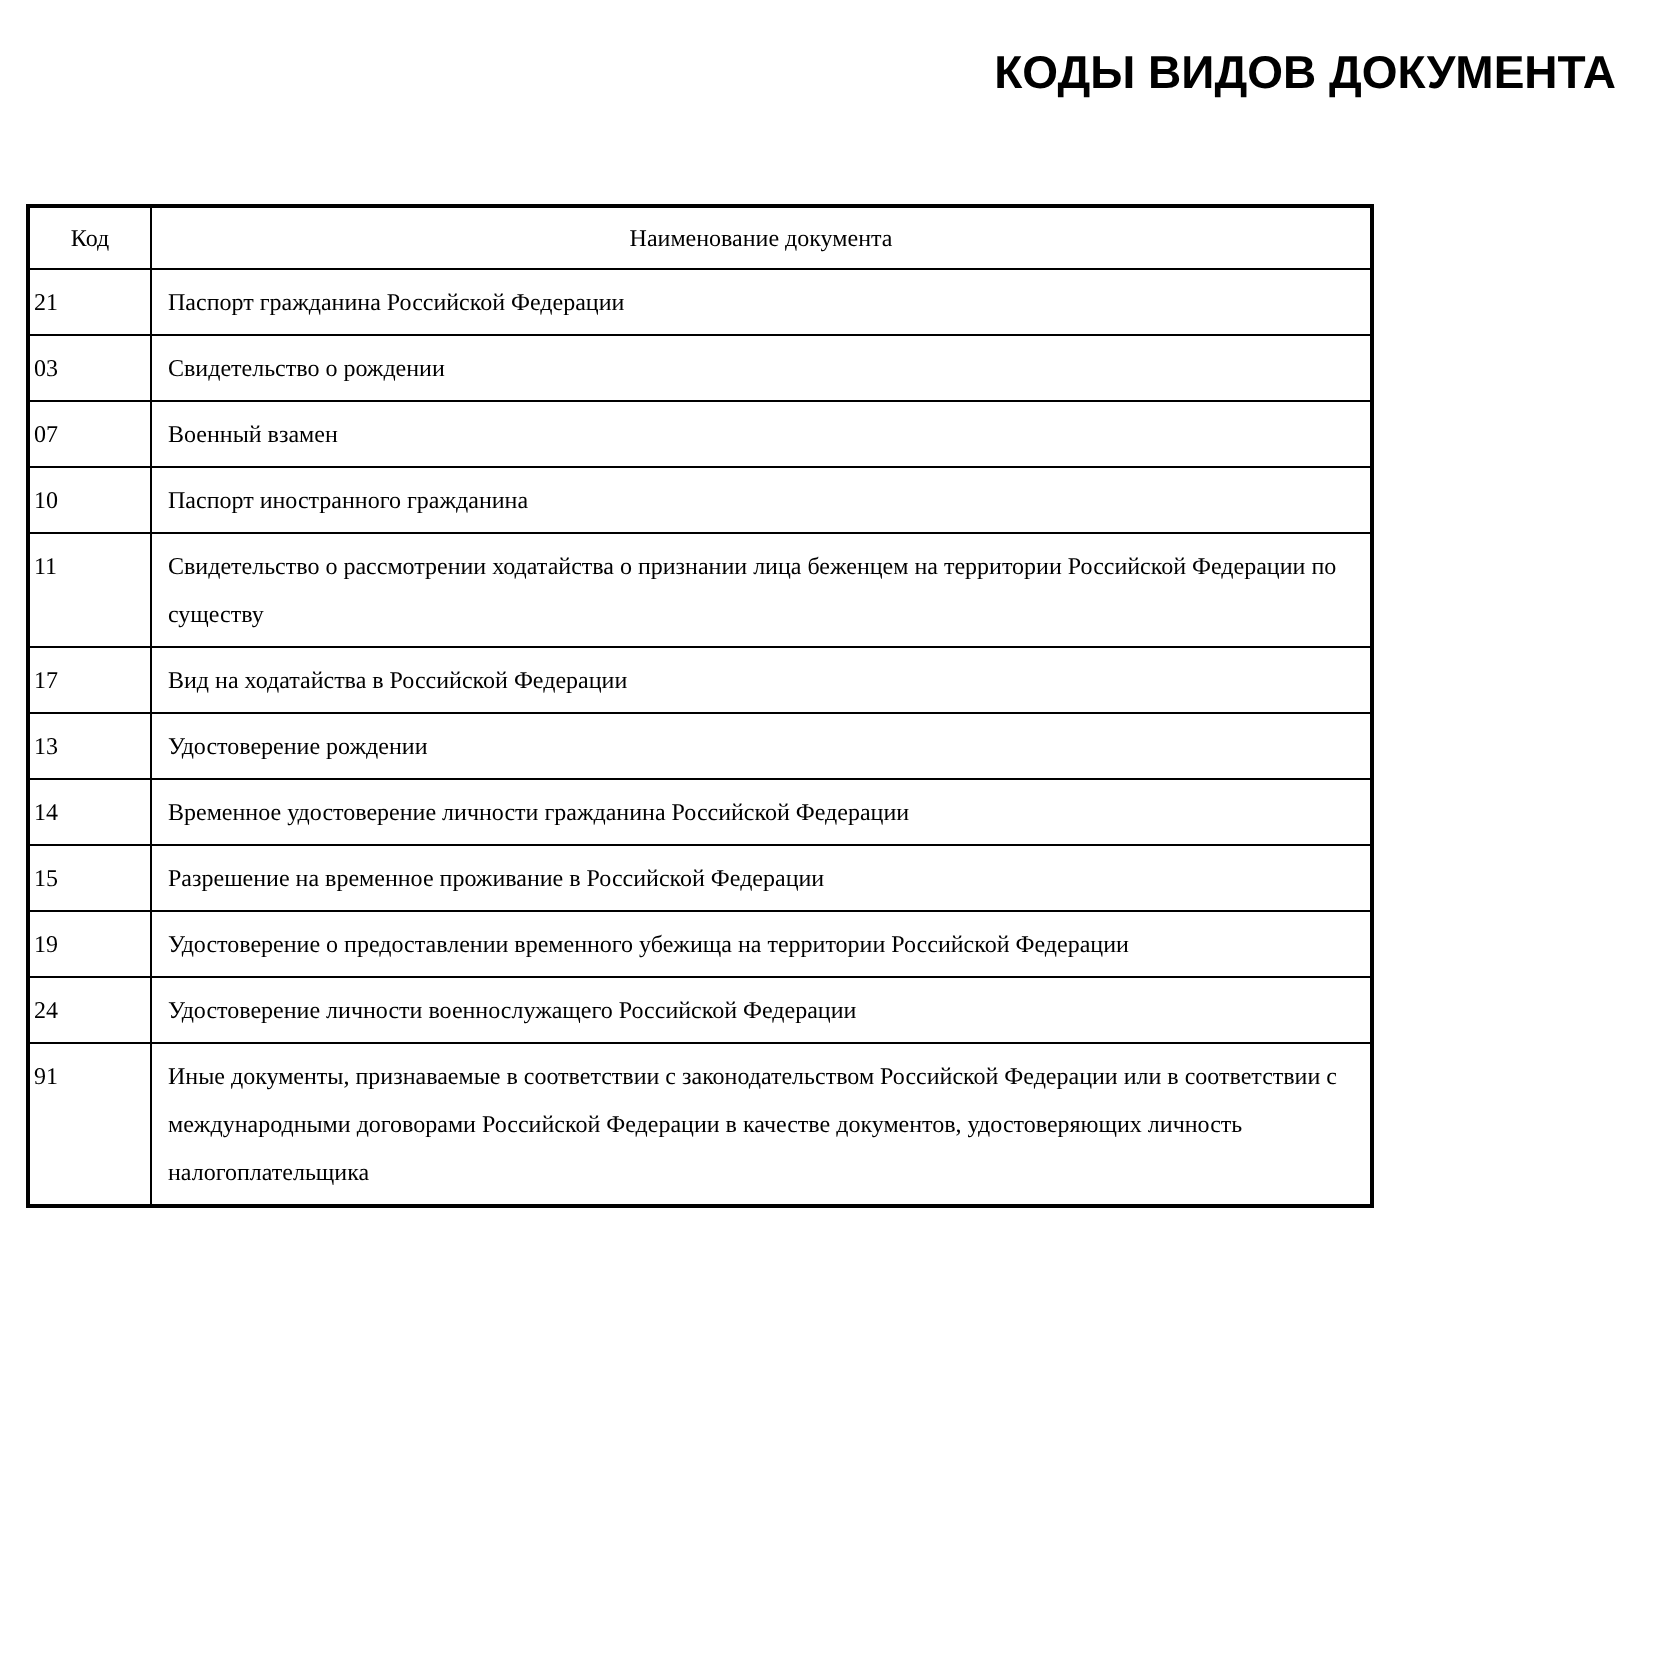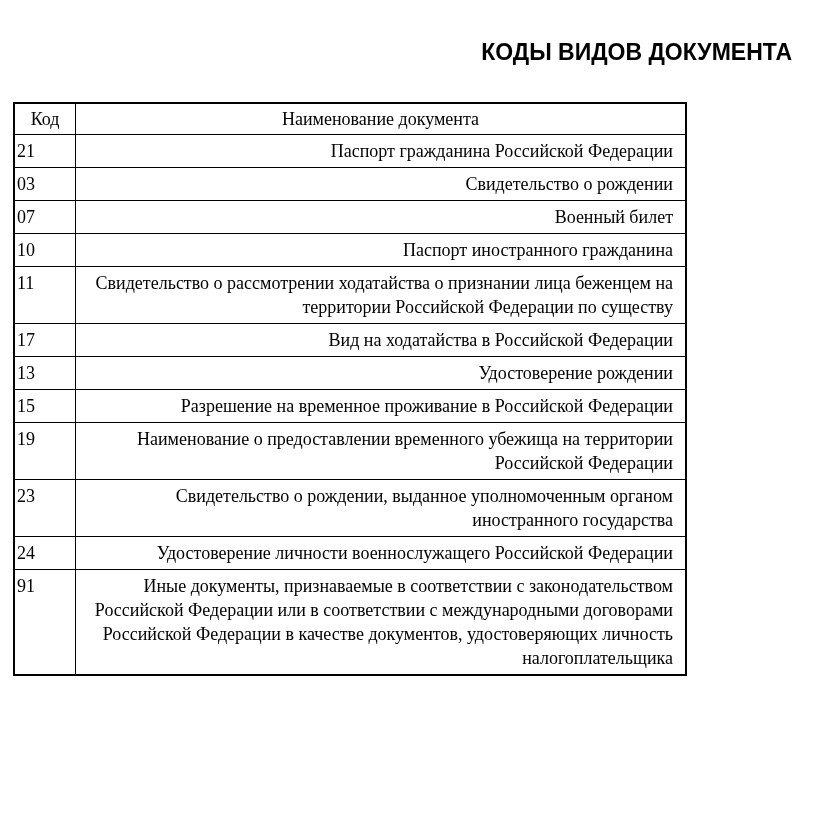--- a/index.html
+++ b/index.html
@@ -12,58 +12,58 @@
     width: 835px;
     height: 831px;
     font-family: "Liberation Serif", serif;
     color: #000000;
     overflow: hidden;
   }
   .page-title {
     position: absolute;
     top: 23px;
     right: 27px;
-    margin: 16px;
+    margin: 0;
     font-family: "Liberation Sans", sans-serif;
     font-size: 23px;
     font-weight: bold;
     color: #000000;
     white-space: nowrap;
   }
   table.codes-table {
     position: absolute;
     left: 13px;
     top: 102px;
     width: 674px;
     border-collapse: collapse;
     table-layout: fixed;
     border: 2px solid #000000;
   }
   .codes-table th,
   .codes-table td {
     border: 1px solid #000000;
-    font-size: 18px;
+    font-size: 12px;
     line-height: 24px;
     vertical-align: top;
     font-weight: normal;
     word-wrap: break-word;
   }
   .codes-table th {
     padding: 3px 4px 3px 4px;
     text-align: center;
   }
   .col-code {
     width: 52px;
   }
   .cell-code {
     text-align: left;
     padding: 4px 2px 4px 2px;
   }
   .cell-name {
-    text-align: right;
+    text-align: left;
     padding: 4px 12px 4px 8px;
   }
 </style>
 </head>
 <body>
 
 <h1 class="page-title">КОДЫ ВИДОВ ДОКУМЕНТА</h1>
 
 <table class="codes-table">
   <thead>
@@ -78,21 +78,21 @@
     <td class="cell-name">Паспорт гражданина Российской Федерации</td>
   </tr>
 
   <tr>
     <td class="cell-code">03</td>
     <td class="cell-name">Свидетельство о рождении</td>
   </tr>
 
   <tr>
     <td class="cell-code">07</td>
-    <td class="cell-name">Военный билет</td>
+    <td class="cell-name">Военный взамен</td>
   </tr>
 
 
   <tr>
     <td class="cell-code">10</td>
     <td class="cell-name">Паспорт иностранного гражданина</td>
   </tr>
 
   <tr>
     <td class="cell-code">11</td>
@@ -102,36 +102,36 @@
   <tr>
     <td class="cell-code">17</td>
     <td class="cell-name">Вид на ходатайства в Российской Федерации</td>
   </tr>
 
   <tr>
     <td class="cell-code">13</td>
     <td class="cell-name">Удостоверение рождении</td>
   </tr>
 
+  <tr>
+    <td class="cell-code">14</td>
+    <td class="cell-name">Временное удостоверение личности гражданина Российской Федерации</td>
+  </tr>
 
   <tr>
     <td class="cell-code">15</td>
     <td class="cell-name">Разрешение на временное проживание в Российской Федерации</td>
   </tr>
 
   <tr>
     <td class="cell-code">19</td>
-    <td class="cell-name">Наименование о предоставлении временного убежища на территории Российской Федерации</td>
+    <td class="cell-name">Удостоверение о предоставлении временного убежища на территории Российской Федерации</td>
   </tr>
 
 
-  <tr>
-    <td class="cell-code">23</td>
-    <td class="cell-name">Свидетельство о рождении, выданное уполномоченным органом иностранного государства</td>
-  </tr>
 
   <tr>
     <td class="cell-code">24</td>
     <td class="cell-name">Удостоверение личности военнослужащего Российской Федерации</td>
   </tr>
 
 
   <tr>
     <td class="cell-code">91</td>
     <td class="cell-name">Иные документы, признаваемые в соответствии с законодательством Российской Федерации или в соответствии с международными договорами Российской Федерации в качестве документов, удостоверяющих личность налогоплательщика</td>

